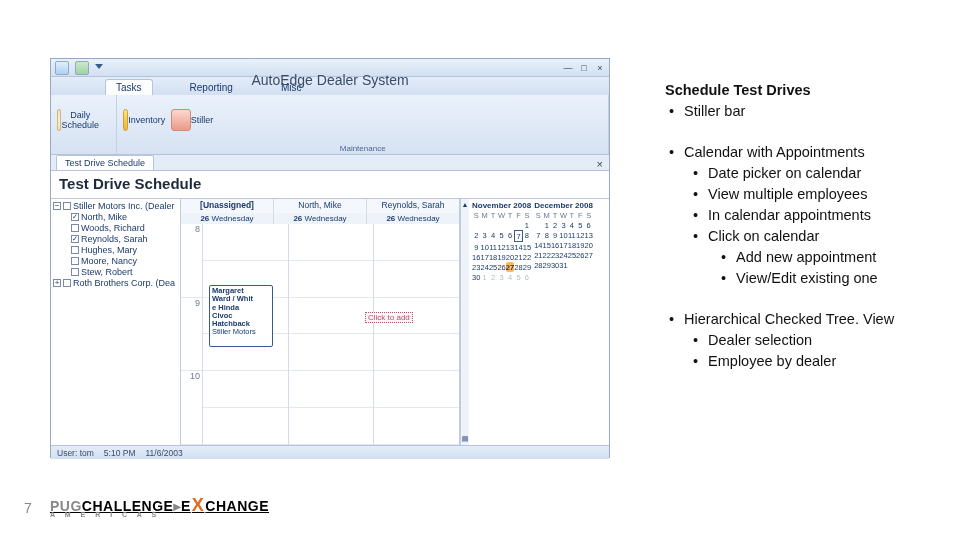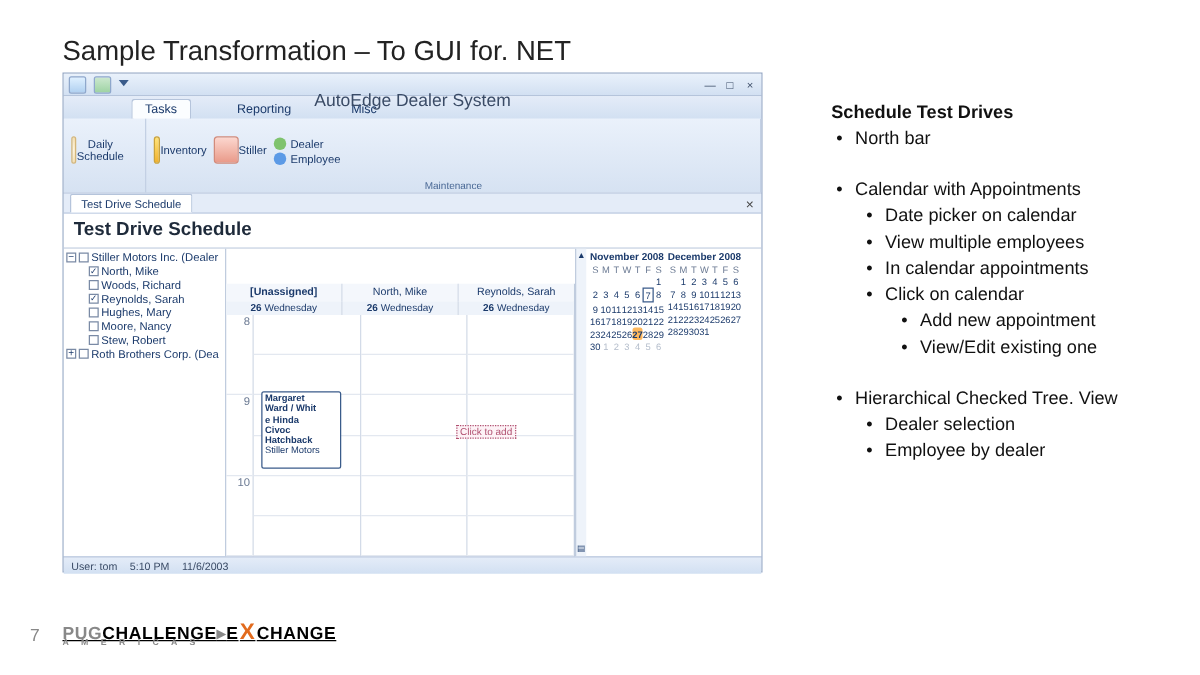--- a/index.html
+++ b/index.html
@@ -38,21 +38,21 @@
 
   .hdr { height: 28px; background: #fff; padding: 4px 8px; font-weight: bold; font-size: 15px; color: #1e2a3a; border-bottom: 1px solid #bcc9dd; }
 
   .work { flex: 1; display: flex; height: 246px; background: #fff; }
   .tree { width: 130px; border-right: 1px solid #c0ccde; padding: 2px; overflow: hidden; font-size: 9px; }
   .tree-root { display: flex; align-items: center; gap: 2px; }
   .exp { width: 8px; height: 8px; border: 1px solid #7a8aa5; display: inline-flex; align-items: center; justify-content: center; font-size: 8px; line-height: 1; }
   .cb { width: 8px; height: 8px; border: 1px solid #7a8aa5; display: inline-flex; align-items: center; justify-content: center; font-size: 7px; background: #fff; }
   .tree-child { display: flex; align-items: center; gap: 2px; padding-left: 18px; margin-top: 1px; }
 
-  .sched { flex: 1; display: flex; flex-direction: column; border-right: 1px solid #c0ccde; margin-top: 28px; }
+  .sched { flex: 1; display: flex; flex-direction: column; border-right: 1px solid #c0ccde; }
   .sched-head { display: flex; height: 14px; }
   .sched-col { flex: 1; border-left: 1px solid #d3dbe8; font-size: 8.5px; text-align: center; padding-top: 1px; background: #f4f7fc; }
   .sched-col:first-child { border-left: none; }
   .sched-date { display: flex; height: 11px; }
   .sched-date .sched-col { background: #eef3fa; font-size: 8px; }
   .sched-body { flex: 1; display: flex; position: relative; }
   .time-gutter { width: 22px; border-right: 1px solid #d3dbe8; display: flex; flex-direction: column; }
   .time-row { flex: 1; border-bottom: 1px solid #e3e8f0; font-size: 9px; text-align: right; padding-right: 2px; color: #6b7a93; }
   .grid { flex: 1; display: flex; }
   .grid-col { flex: 1; border-left: 1px solid #d3dbe8; display: flex; flex-direction: column; }
@@ -87,21 +87,20 @@
   
   .logo { position: absolute; left: 50px; bottom: 24px; display: flex; align-items: center; font-weight: bold; font-size: 14px; letter-spacing: 0.5px; text-decoration: underline; }
   .logo .grey { color: #888; }
   .logo .x { color: #e26b1e; font-size: 18px; margin: 0 1px; font-weight: 900; }
   .logo .sub { position: absolute; left: 0; top: 16px; font-size: 7px; color: #888; letter-spacing: 4px; }
 </style>
 </head>
 <body>
 <div class="slide">
 
-<div class="slide-title">Sample Transformation – To GUI for. NET</div>
 <div class="page-num">7</div>
 
 <div class="app">
   <div class="titlebar">
     <span class="tb-icon"></span>
     <span class="tb-icon" style="background:linear-gradient(#cce8cf,#9ed3a3)"></span>
     <span class="tb-arrow"></span>
     <span class="tb-title">AutoEdge Dealer System</span>
     <div class="tb-ctrls">
       <span>—</span>
@@ -128,30 +127,20 @@
     </div>
     <div class="r-group" style="flex:1">
       <div class="r-items">
         <div class="r-btn">
           <div class="r-ico" style="background:linear-gradient(#ffe37a,#f1b22e);border:1px solid #caa23a"></div>
           <div class="r-lbl">Inventory</div>
         </div>
         <div class="r-btn">
           <div class="r-ico" style="background:linear-gradient(#fcd7cf,#e99a89);border:1px solid #d28b7b"></div>
           <div class="r-lbl">Stiller</div>
-        </div>
-        <div class="r-side">
-          <div class="r-side-item">
-                <span class="dot" style="background:#7fc36e"></span>
-                <span>Dealer</span>
-              </div>
-          <div class="r-side-item">
-                <span class="dot" style="background:#5c9ae6"></span>
-                <span>Employee</span>
-              </div>
         </div>
       </div>
       <div class="r-group-label">Maintenance</div>
     </div>
   </div>
 
   <div class="ribbon-tabs2">
     <div class="subtab">Test Drive Schedule</div>
     <div class="subtab-x">×</div>
   </div>
@@ -370,21 +359,21 @@
     <span>5:10 PM</span>
     <span>11/6/2003</span>
   </div>
 </div>
 
 <div class="notes">
   <div class="sec">
     <div class="hd">Schedule Test Drives</div>
     <ul>
           <li class="b">
-            <span>North bar</span>
+            <span>Stiller bar</span>
           </li>
         </ul>
   </div>
   <div class="sec">
     <ul>
           <li class="b">
             <span>Calendar with Appointments</span>
           </li>
         </ul>
     <ul class="lv2">

